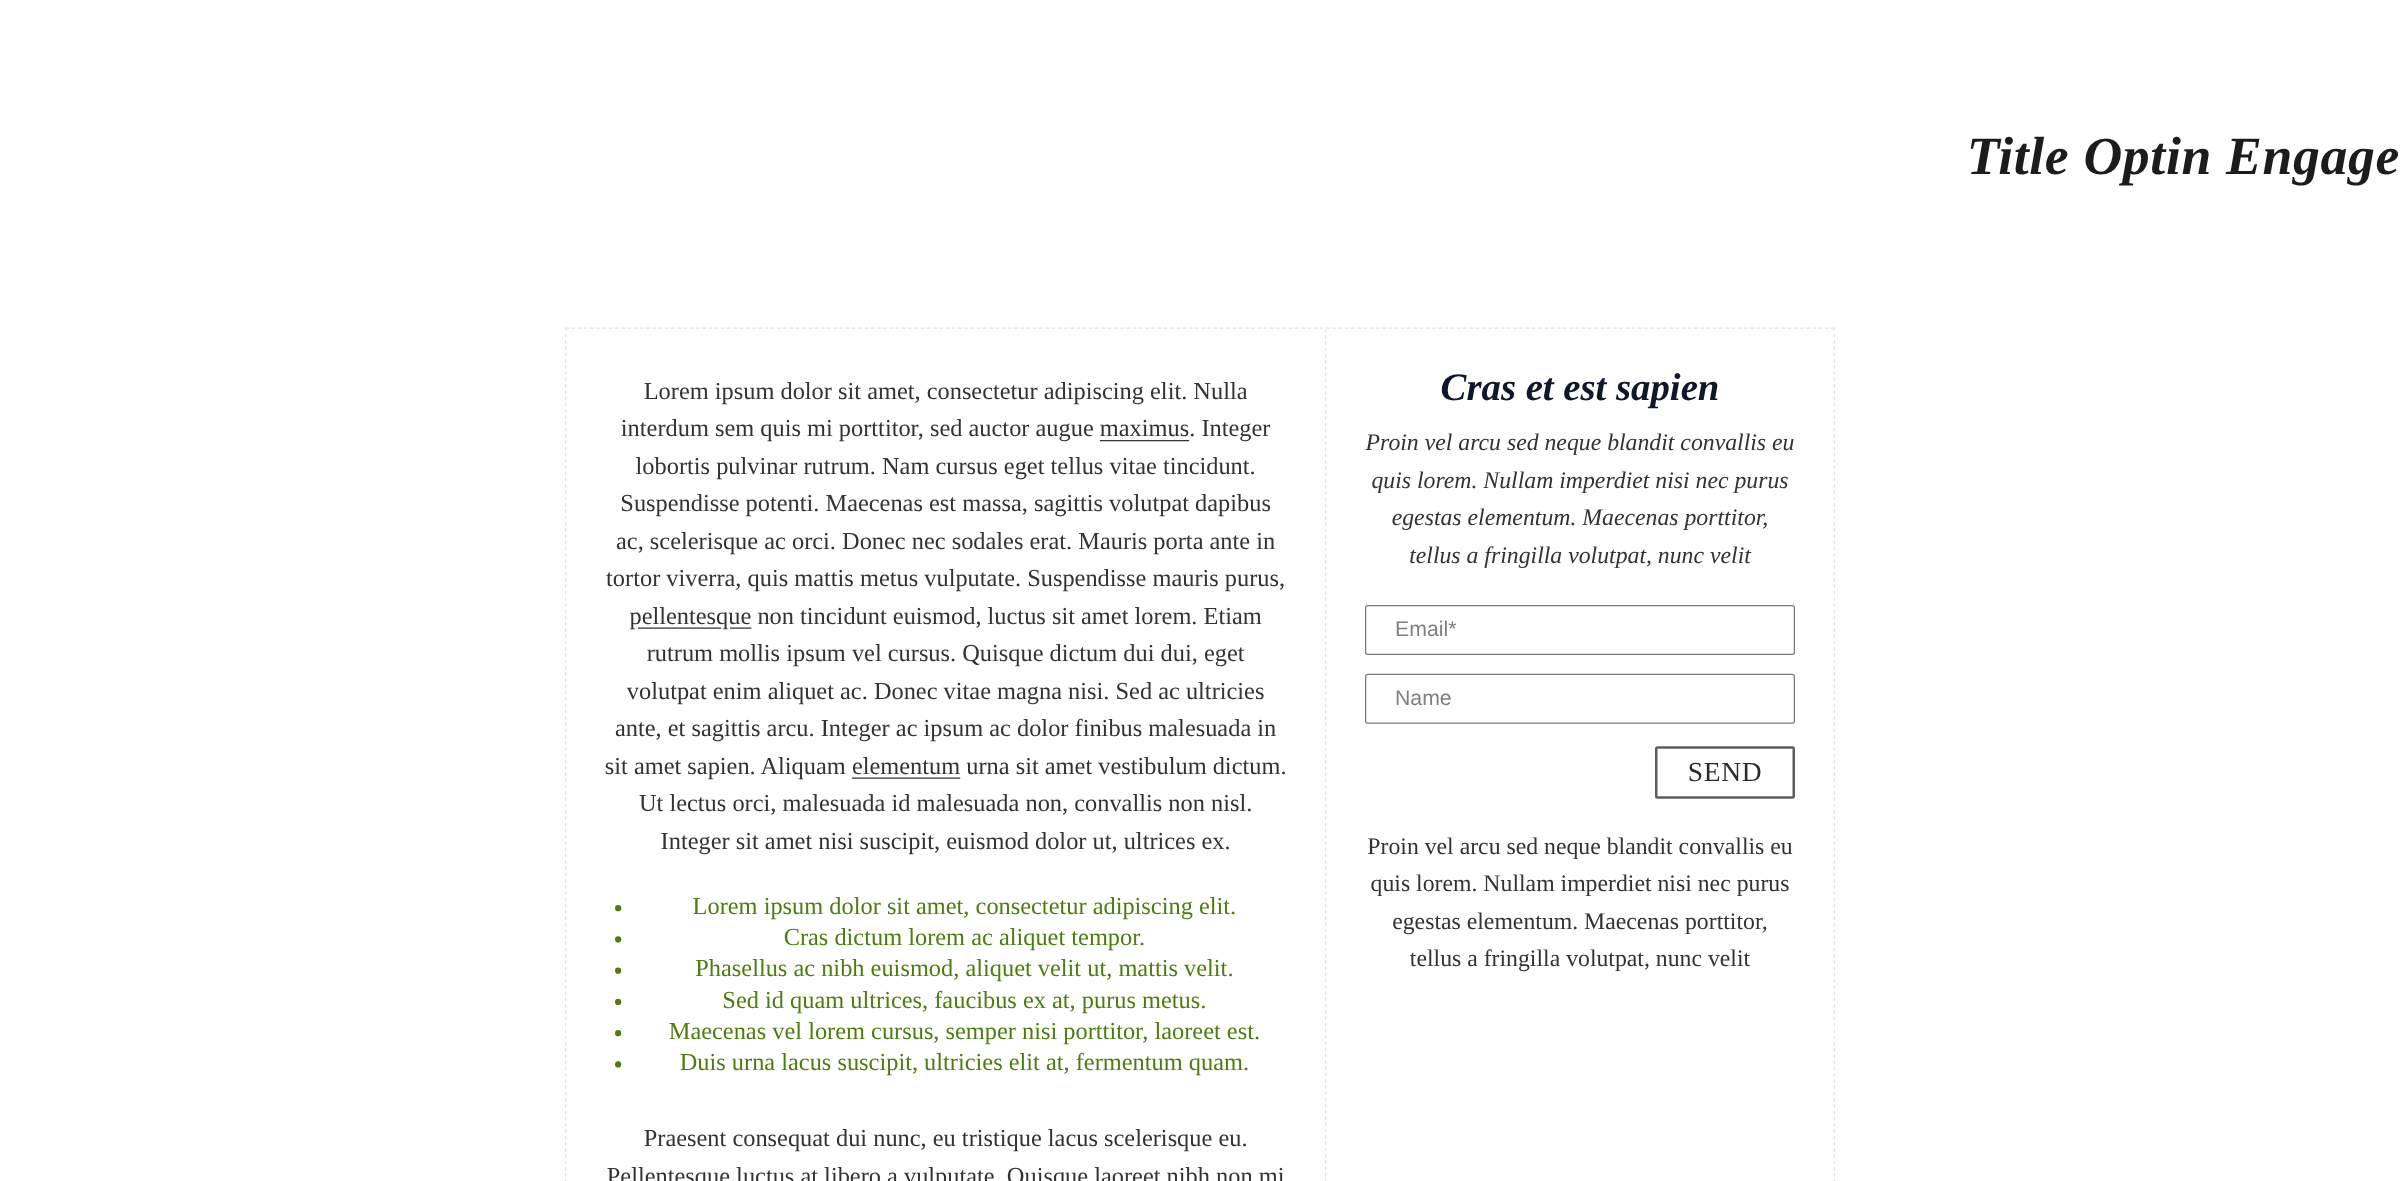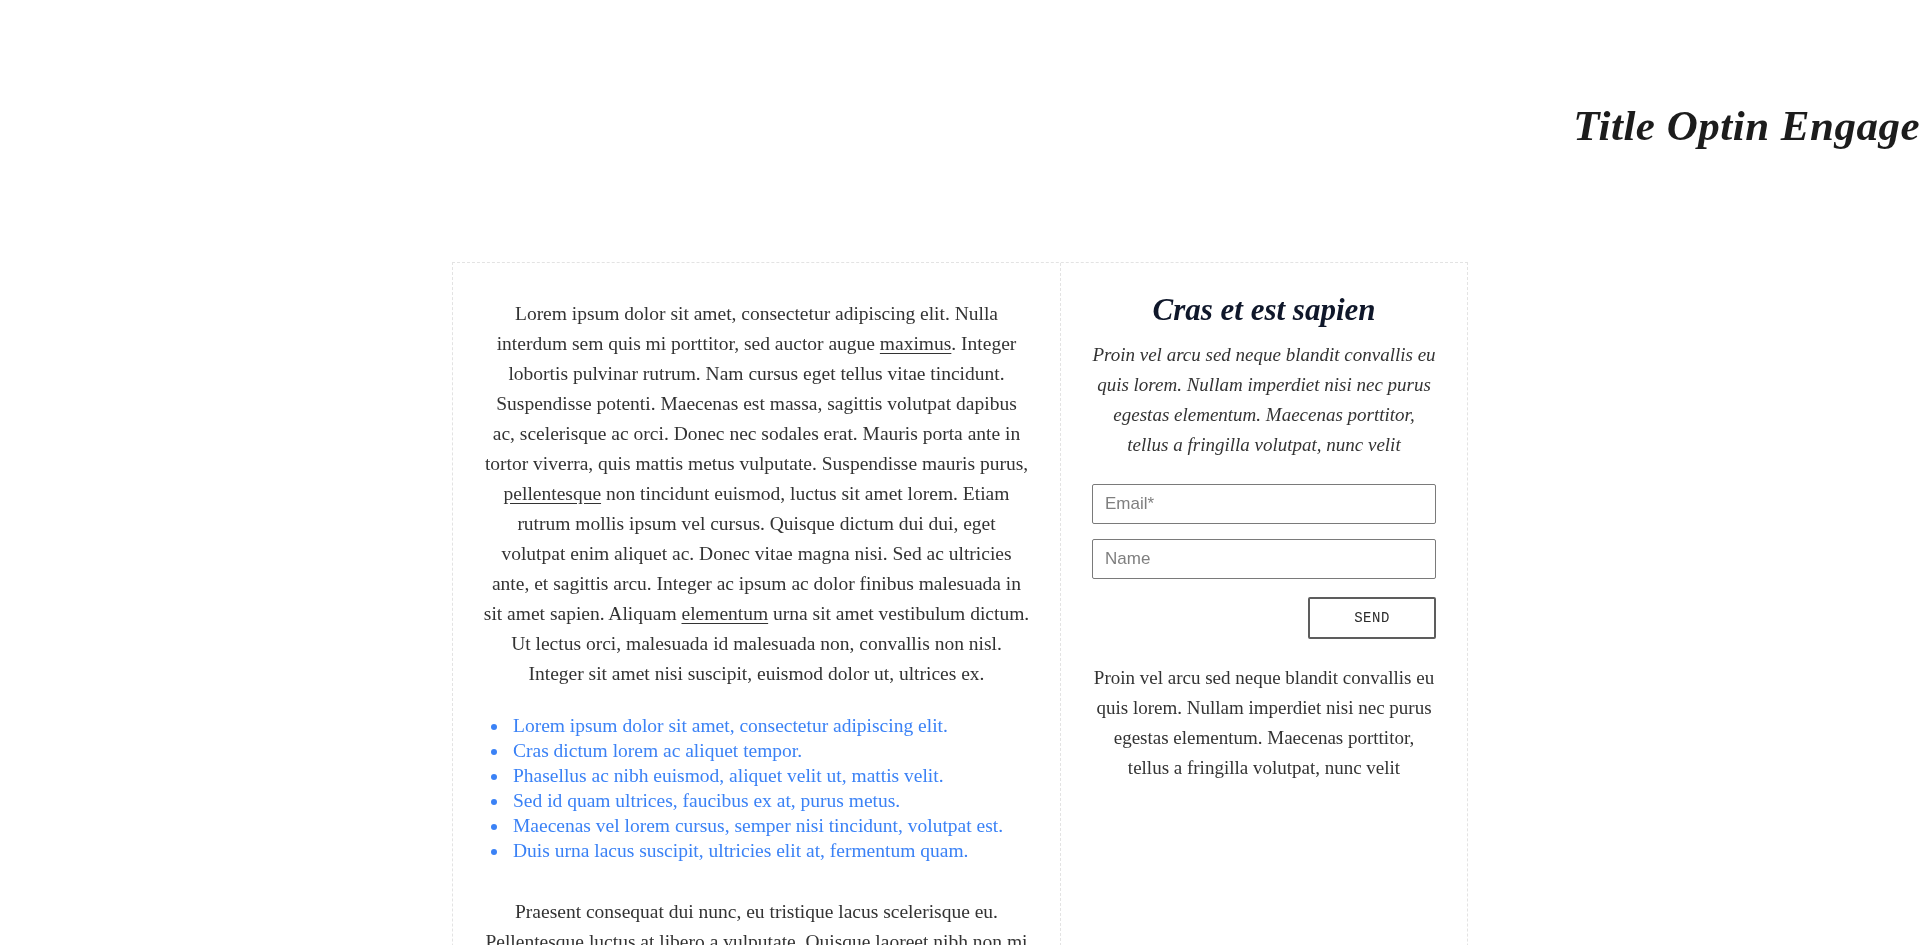--- a/index.html
+++ b/index.html
@@ -62,21 +62,22 @@
     cursor: pointer;
   }
   .feature-list {
     margin: 0 0 34px 0;
     padding-left: 26px;
   }
   .feature-list li {
     font-size: 19.5px;
     line-height: 25px;
     padding-left: 4px;
-    color: #3b82f6;
+    color: #4d7c0f;
+    text-align: center;
   }
 
   
   .col-right {
     flex: 1 1 auto;
     padding: 28px 31px 0 31px;
     text-align: center;
   }
   .optin-heading {
     margin: 0 0 12px 0;
@@ -96,42 +97,42 @@
   }
   .optin-form {
     display: flex;
     flex-direction: column;
   }
   .optin-form input {
     width: 100%;
     height: 40px;
     border: 1px solid #7a7a7a;
     border-radius: 2px;
-    padding: 0 12px;
+    padding: 0 23px;
     margin: 0 0 15px 0;
     background: #ffffff;
     font-family: "Liberation Sans", sans-serif;
     font-size: 17px;
     color: #333333;
     outline: none;
   }
   .optin-form input::placeholder {
     color: #7f7f7f;
     opacity: 1;
   }
   .send-button {
     align-self: flex-end;
-    width: 128px;
+    width: 112px;
     height: 42px;
     margin-top: 3px;
     background: #ffffff;
     border: 2px solid #5d5d5d;
     border-radius: 2px;
-    font-family: Liberation Mono, monospace;
-    font-size: 14px;
+    font-family: Liberation Serif, serif;
+    font-size: 22px;
     letter-spacing: 0.5px;
     color: #2b2b2b;
     cursor: pointer;
   }
   .optin-footer {
     margin: 24px 0 0 0;
     font-size: 19px;
     line-height: 30px;
     color: #333333;
   }
@@ -144,21 +145,21 @@
 <div class="panel">
 
   <div class="col-left">
     <p><span>Lorem ipsum dolor sit amet, consectetur adipiscing elit. Nulla interdum sem quis mi porttitor, sed auctor augue </span><span class="inline-link">maximus</span><span>. Integer lobortis pulvinar rutrum. Nam cursus eget tellus vitae tincidunt. Suspendisse potenti. Maecenas est massa, sagittis volutpat dapibus ac, scelerisque ac orci. Donec nec sodales erat. Mauris porta ante in tortor viverra, quis mattis metus vulputate. Suspendisse mauris purus, </span><span class="inline-link">pellentesque</span><span> non tincidunt euismod, luctus sit amet lorem. Etiam rutrum mollis ipsum vel cursus. Quisque dictum dui dui, eget volutpat enim aliquet ac. Donec vitae magna nisi. Sed ac ultricies ante, et sagittis arcu. Integer ac ipsum ac dolor finibus malesuada in sit amet sapien. Aliquam </span><span class="inline-link">elementum</span><span> urna sit amet vestibulum dictum. Ut lectus orci, malesuada id malesuada non, convallis non nisl. Integer sit amet nisi suscipit, euismod dolor ut, ultrices ex.</span></p>
 
     <ul class="feature-list">
       <li>Lorem ipsum dolor sit amet, consectetur adipiscing elit.</li>
       <li>Cras dictum lorem ac aliquet tempor.</li>
       <li>Phasellus ac nibh euismod, aliquet velit ut, mattis velit.</li>
       <li>Sed id quam ultrices, faucibus ex at, purus metus.</li>
-      <li>Maecenas vel lorem cursus, semper nisi tincidunt, volutpat est.</li>
+      <li>Maecenas vel lorem cursus, semper nisi porttitor, laoreet est.</li>
       <li>Duis urna lacus suscipit, ultricies elit at, fermentum quam.</li>
     </ul>
 
     <p>Praesent consequat dui nunc, eu tristique lacus scelerisque eu. Pellentesque luctus at libero a vulputate. Quisque laoreet nibh non mi</p>
   </div>
 
   <div class="col-right">
     <h2 class="optin-heading">Cras et est sapien</h2>
 
     <p class="optin-lead">Proin vel arcu sed neque blandit convallis eu quis lorem. Nullam imperdiet nisi nec purus egestas elementum. Maecenas porttitor, tellus a fringilla volutpat, nunc velit</p>

